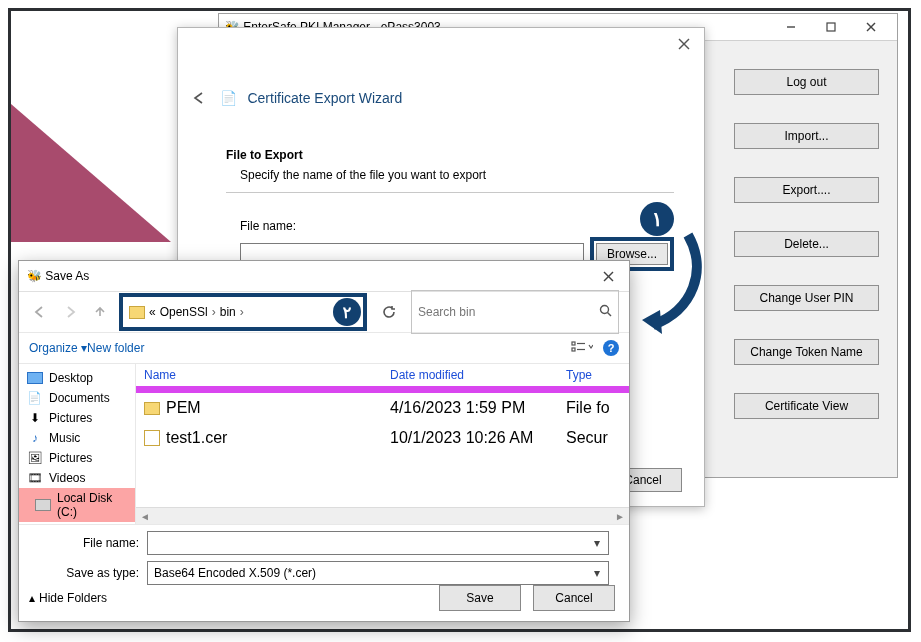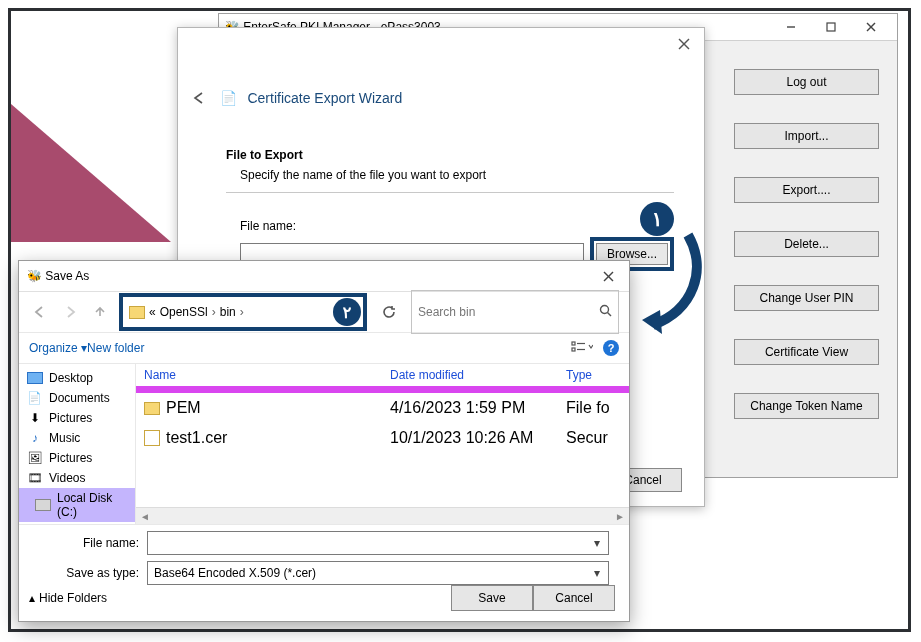--- a/index.html
+++ b/index.html
@@ -235,21 +235,21 @@
     width: 116px;
     border-right: 1px solid #e8e8e8;
     overflow: hidden;
     padding: 4px 0;
   }
   .tree-item {
     display:flex; align-items:center; gap:6px;
     padding: 3px 8px;
     font-size: 12px;
   }
-  .tree-item.sel { background:#c4b5fd;padding-left:16px;}
+  .tree-item.sel { background:#fca5a5;padding-left:16px;}
   .tree-icon { width:16px; flex:0 0 16px; display:flex;align-items:center;justify-content:center;}
   .listing {
     flex:1;
     display:flex; flex-direction:column;
   }
   .list-header {
     display:flex;
     border-bottom:7px solid #d946ef;
     font-size:12px;
     color:#1d4ed8;
@@ -295,21 +295,21 @@
   }
   .sa-footer {
     position:absolute;
     bottom: 10px;
     left: 10px; right: 14px;
     display:flex; align-items:center;
   }
   .sa-footer .hide {
     display:flex; align-items:center; gap:4px;
   }
-  .sa-footer .btns { margin-left:auto; display:flex; }
+  .sa-footer .btns { margin-left:auto; display:flex; gap:12px;}
   .dlg-btn {
     width: 80px; height:24px;
     border:1px solid #888;
     background:#e6e6e6;
     display:flex;align-items:center;justify-content:center;
   }
   
   .ico-folder { width:14px;height:11px;background:#f7d774;border:1px solid #caa63e;}
   .ico-cert { width:14px;height:14px; border:1px solid #caa63e; background:#fff; position:relative;}
   .ico-lcd { width:14px;height:10px;border:1px solid #2a72c7;background:#6fb2f2;}
@@ -342,22 +342,22 @@
           <line x1="9" y1="1" x2="1" y2="9" stroke-width="1.4"></line>
         </svg>
       </div>
   </div>
   <div class="side-buttons">
     <div class="sbtn">Log out</div>
     <div class="sbtn">Import...</div>
     <div class="sbtn">Export....</div>
     <div class="sbtn">Delete...</div>
     <div class="sbtn">Change User PIN</div>
+    <div class="sbtn">Change Token Name</div>
     <div class="sbtn">Certificate View</div>
-    <div class="sbtn">Change Token Name</div>
     <div class="gap-large"></div>
   </div>
 </div>
 
 <div class="wizard">
   <div class="close">
     <svg width="12" height="12" stroke="#555">
         <line x1="1" y1="1" x2="11" y2="11" stroke-width="1.4"></line>
         <line x1="11" y1="1" x2="1" y2="11" stroke-width="1.4"></line>
       </svg>

